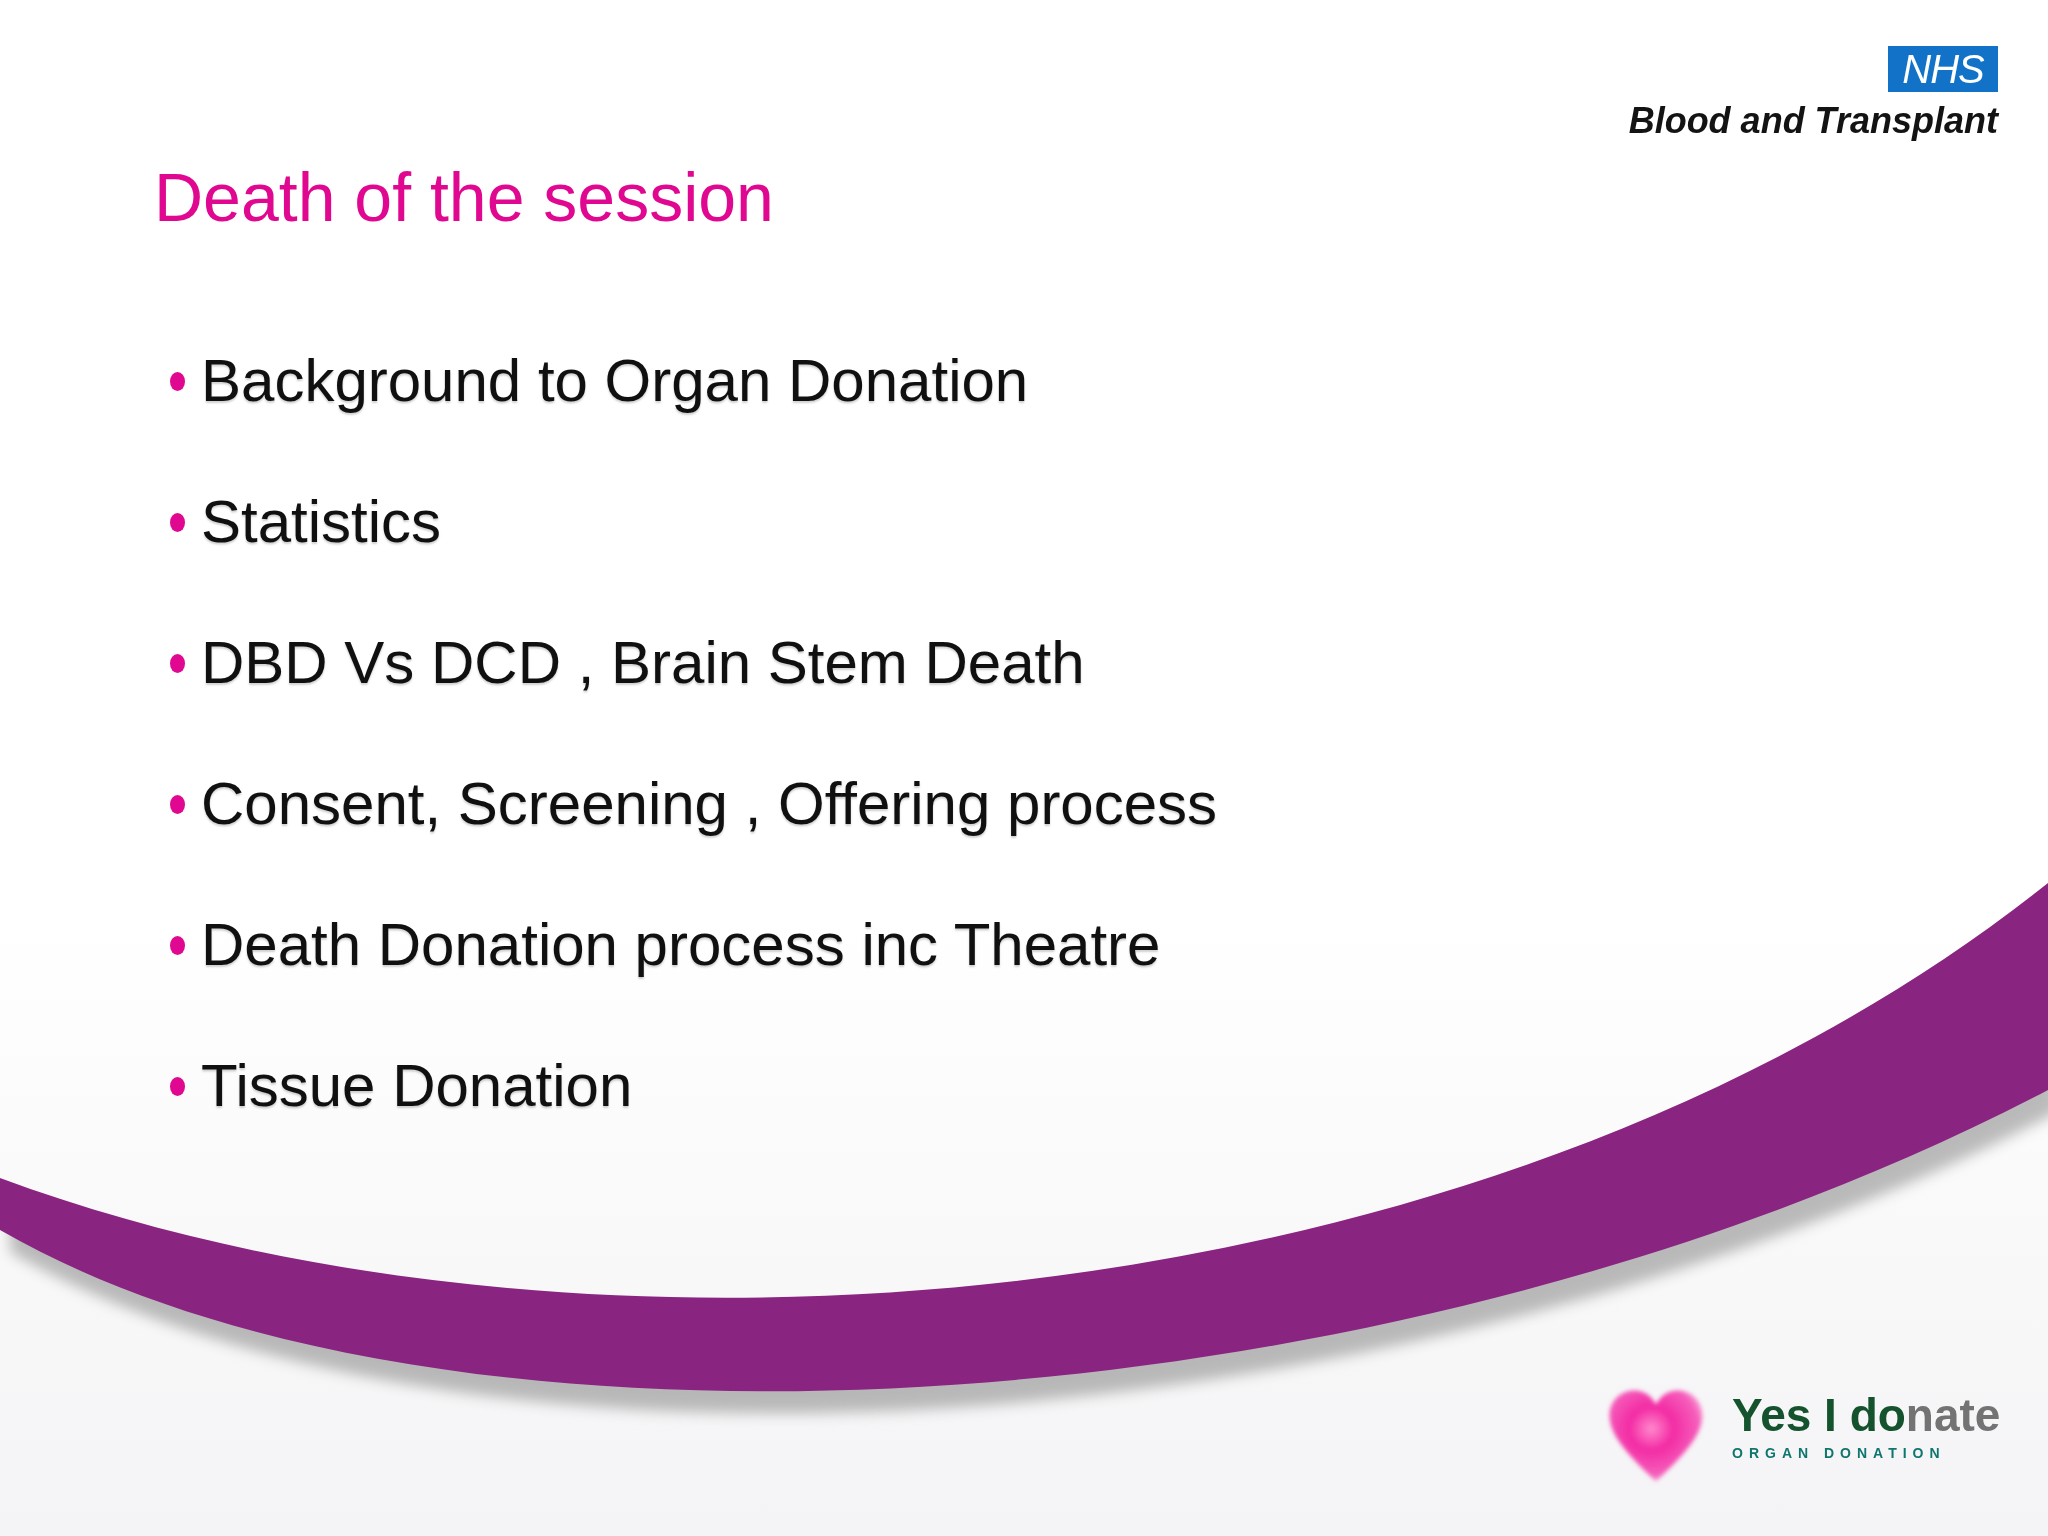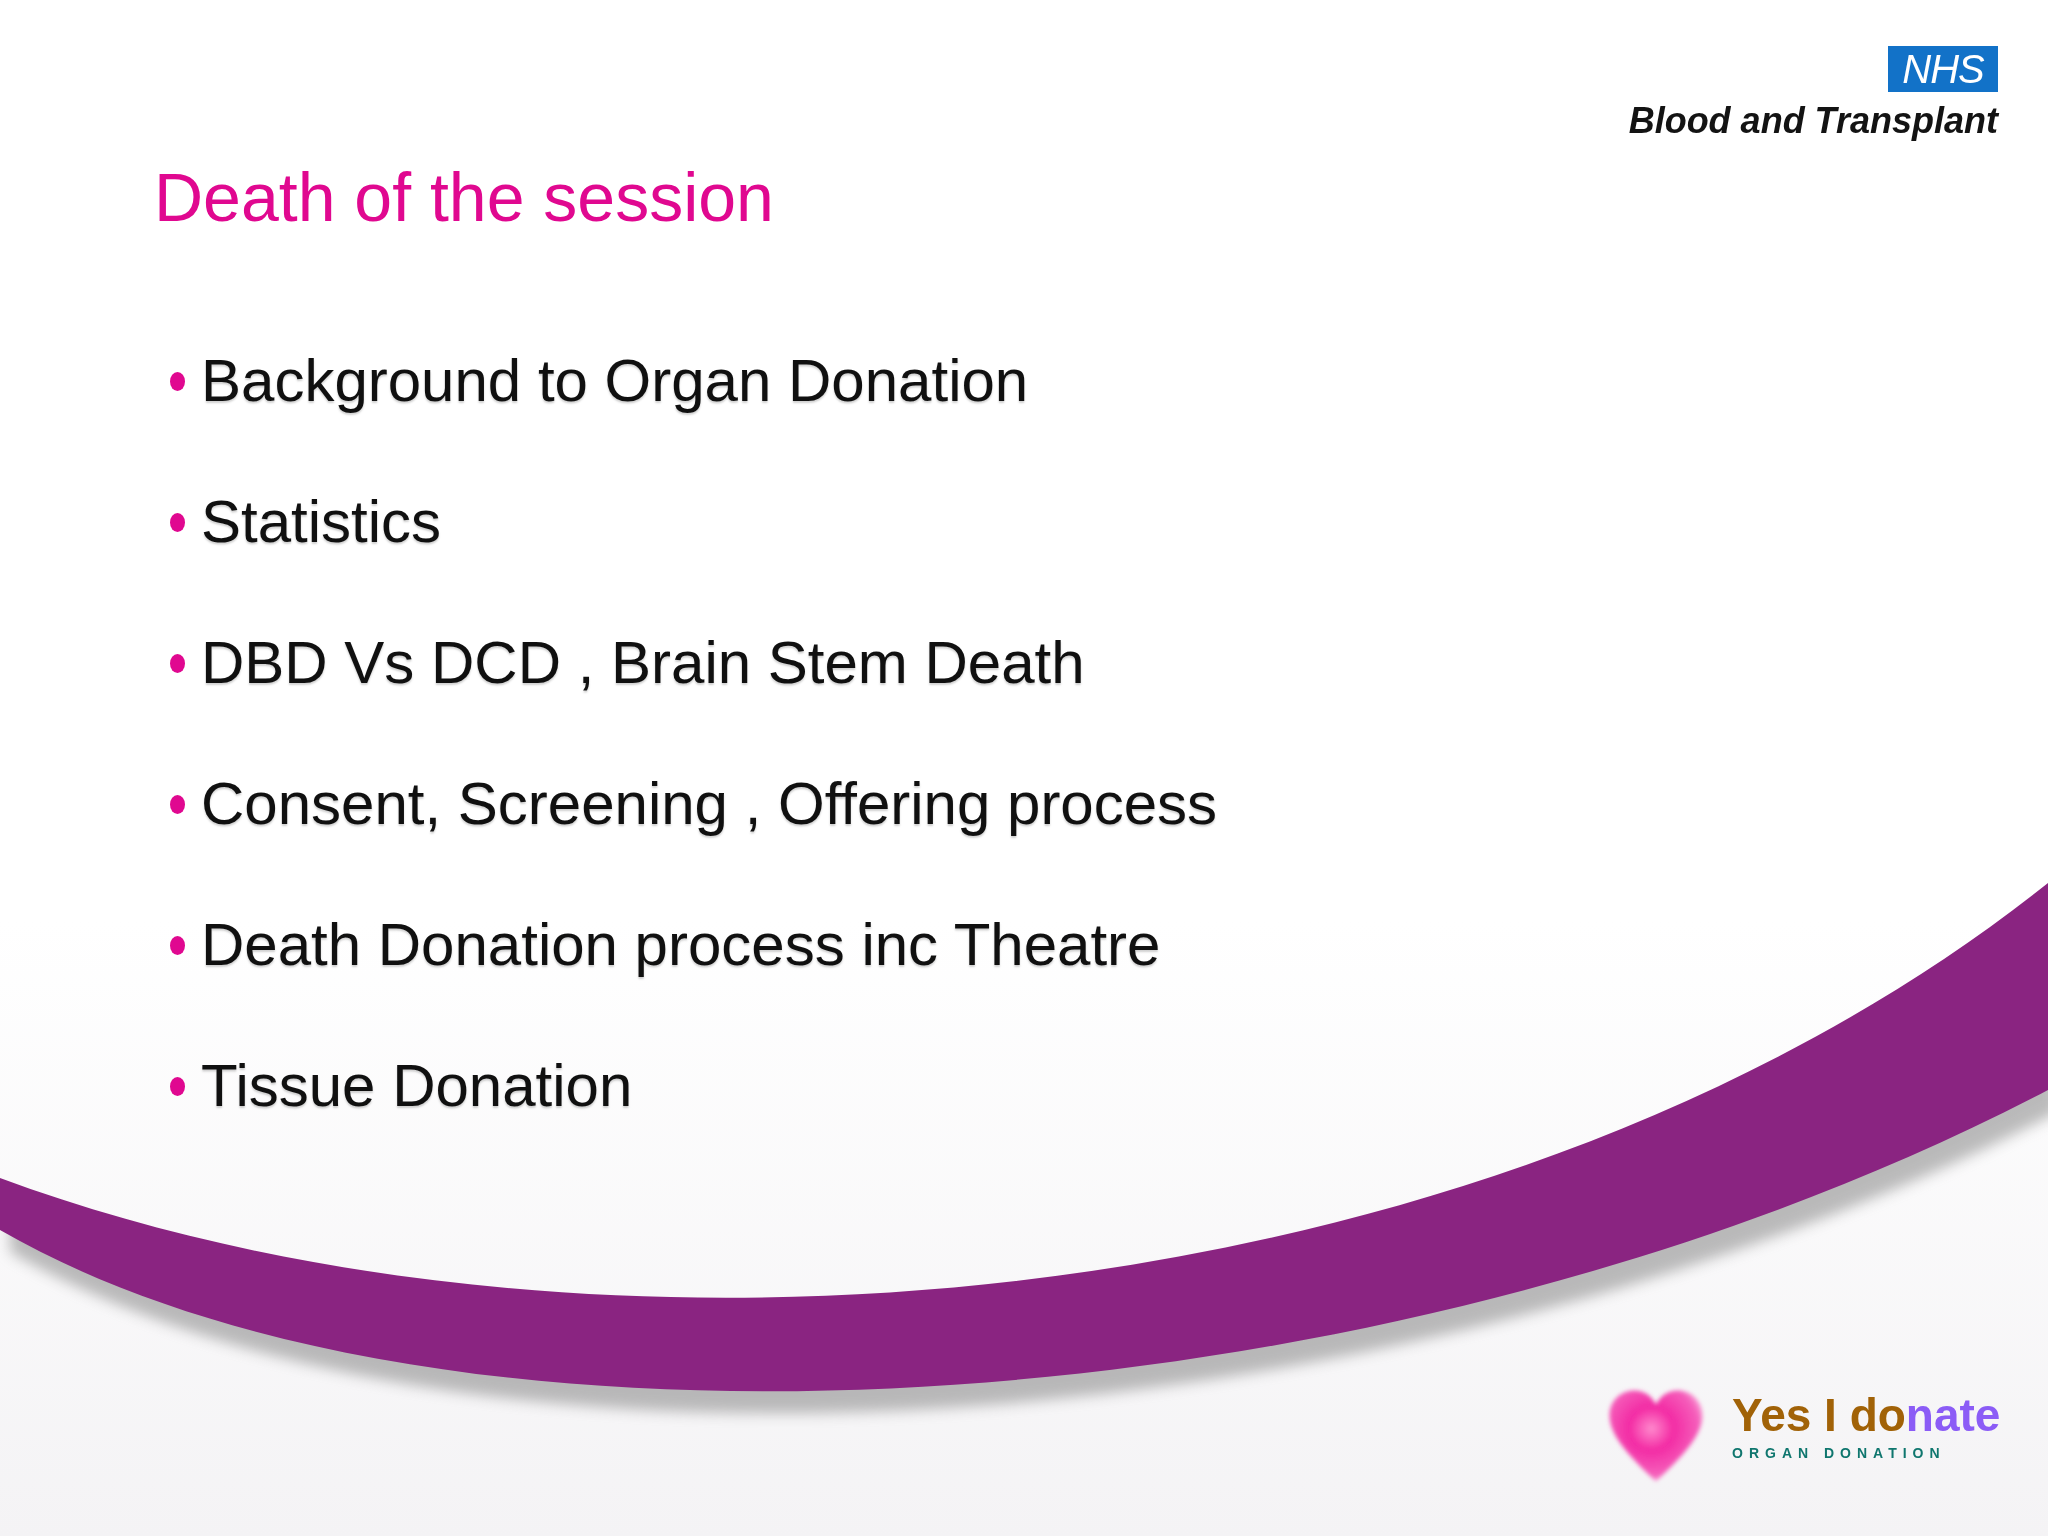--- a/index.html
+++ b/index.html
@@ -43,22 +43,22 @@
     flex:none;width:15px;height:19px;border-radius:50%;
     background:#E00890;margin-right:16px;margin-top:2px;
     text-shadow:none;
   }
 
   
   .donate{position:absolute;left:1602px;top:1378px;display:flex;align-items:flex-start;}
   .heart-wrap{width:108px;height:118px;margin-right:22px;flex:none;}
   .d-text{padding-top:14px;}
   .d-line1{font-size:46px;font-weight:bold;line-height:1;white-space:nowrap;}
-  .d-line1 .dark{color:#a16207;}
-  .d-line1 .light{color:#8b5cf6;}
+  .d-line1 .dark{color:#14532d;}
+  .d-line1 .light{color:#737373;}
   .d-line2{
     margin-top:7px;font-size:14px;font-weight:bold;letter-spacing:6px;
     color:#0f766e;white-space:nowrap;
   }
 </style>
 </head>
 <body>
 
 <svg class="swoosh-svg" viewBox="0 0 2048 1536" xmlns="http://www.w3.org/2000/svg" aria-hidden="true">
   <defs>

